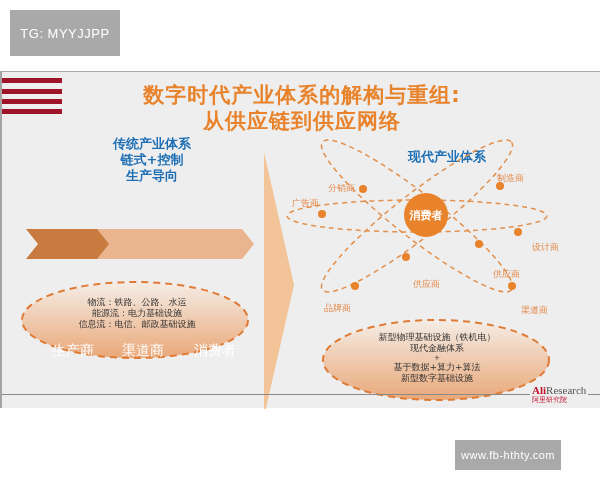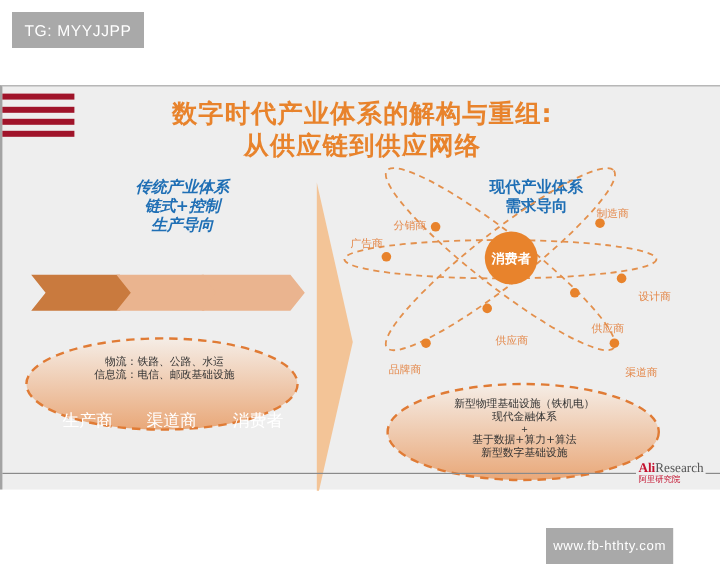--- a/index.html
+++ b/index.html
@@ -1,18 +1,18 @@
 <!DOCTYPE html>
 <html><head>
 <meta charset="utf-8">
 <style>
   html, body { margin:0; padding:0; }
   body { width:600px; height:480px; background:#ffffff; position:relative; overflow:hidden; font-family:"DejaVu Sans", sans-serif; }
   .tag { position:absolute; background:#a9a9a9; color:#ffffff; font-family:"Liberation Sans", sans-serif; font-size:13px; display:flex; align-items:center; justify-content:center; letter-spacing:0.5px; }
-  #tg { left:10px; top:10px; width:110px; height:30px; }
+  #tg { left:10px; top:10px; width:110px; height:46px; }
   #site { left:455px; top:440px; width:106px; height:30px; font-size:11px; }
   #slide { position:absolute; left:0; top:71px; width:600px; height:337px; background:#eeeeee; border-top:1px solid #a8a8a8; border-left:2px solid #a3a3a3; box-sizing:border-box; }
   .stripe { position:absolute; left:0; width:60px; height:5px; background:#a0142a; }
   .title { position:absolute; left:0; width:600px; text-align:center; color:#e8832c; font-weight:bold; font-size:21px; letter-spacing:1px; }
   .sub { position:absolute; text-align:center; color:#1f6fb5; font-weight:bold; font-size:13px; line-height:16px; }
   .chev { position:absolute; top:228px; height:30px; color:#fff; font-family:"DejaVu Serif", serif; font-size:14px; display:flex; align-items:center; justify-content:center;margin-top:36px; }
   .infra { position:absolute; text-align:center; color:#333; font-size:9px; line-height:11px; }
   .node-label { position:absolute; color:#e4884a; font-size:9px; }
   .bottomline { position:absolute; left:0; top:394px; width:600px; height:1px; background:#8a8a8a; }
 </style>
@@ -23,29 +23,28 @@
 
 <div id="slide">
   <div class="stripe" style="top:6px"></div>
   <div class="stripe" style="top:17px"></div>
   <div class="stripe" style="top:27px"></div>
   <div class="stripe" style="top:37px"></div>
 
   <div class="title" style="top:9px">数字时代产业体系的解构与重组:</div>
   <div class="title" style="top:35px">从供应链到供应网络</div>
 
-  <div class="sub" style="left:90px; top:77px; width:120px;font-style:italic;">
+  <div class="sub" style="left:90px; top:64px; width:120px;">
     <div>传统产业体系</div>
     <div>链式+控制</div>
     <div>生产导向</div>
   </div>
 
   <div class="sub" style="left:385px; top:77px; width:120px;">
     <div>现代产业体系</div>
-    <div>需求导向</div>
   </div>
 
   <svg width="600" height="337" style="position:absolute;left:0;top:0">
     <defs>
       <linearGradient id="eg" x1="0" y1="0" x2="0" y2="1">
         <stop offset="0" stop-color="#f5ede6"></stop>
         <stop offset="1" stop-color="#e9a879"></stop>
       </linearGradient>
     </defs>
 
@@ -78,20 +77,21 @@
 
     <ellipse cx="434" cy="288" rx="113" ry="40" fill="url(#eg)" stroke="#e07b35" stroke-width="2" stroke-dasharray="7,5"></ellipse>
   </svg>
 
   <div class="chev" style="left:36px; width:70px;">生产商</div>
   <div class="chev" style="left:106px; width:70px;">渠道商</div>
   <div class="chev" style="left:178px; width:70px;">消费者</div>
 
   <div class="infra" style="left:40px; top:225px; width:190px;">
     <div>物流：铁路、公路、水运</div>
+    <div>能源流：电力基础设施</div>
     <div>信息流：电信、邮政基础设施</div>
   </div>
 
   <div style="position:absolute; left:402px; top:136px; width:44px; text-align:center; color:#fff; font-weight:bold; font-size:11px;">消费者</div>
 
   <div class="node-label" style="left:326px; top:110px;">分销商</div>
   <div class="node-label" style="left:495px; top:100px;">制造商</div>
   <div class="node-label" style="left:290px; top:125px;">广告商</div>
   <div class="node-label" style="left:530px; top:169px;">设计商</div>
   <div class="node-label" style="left:491px; top:196px;">供应商</div>

